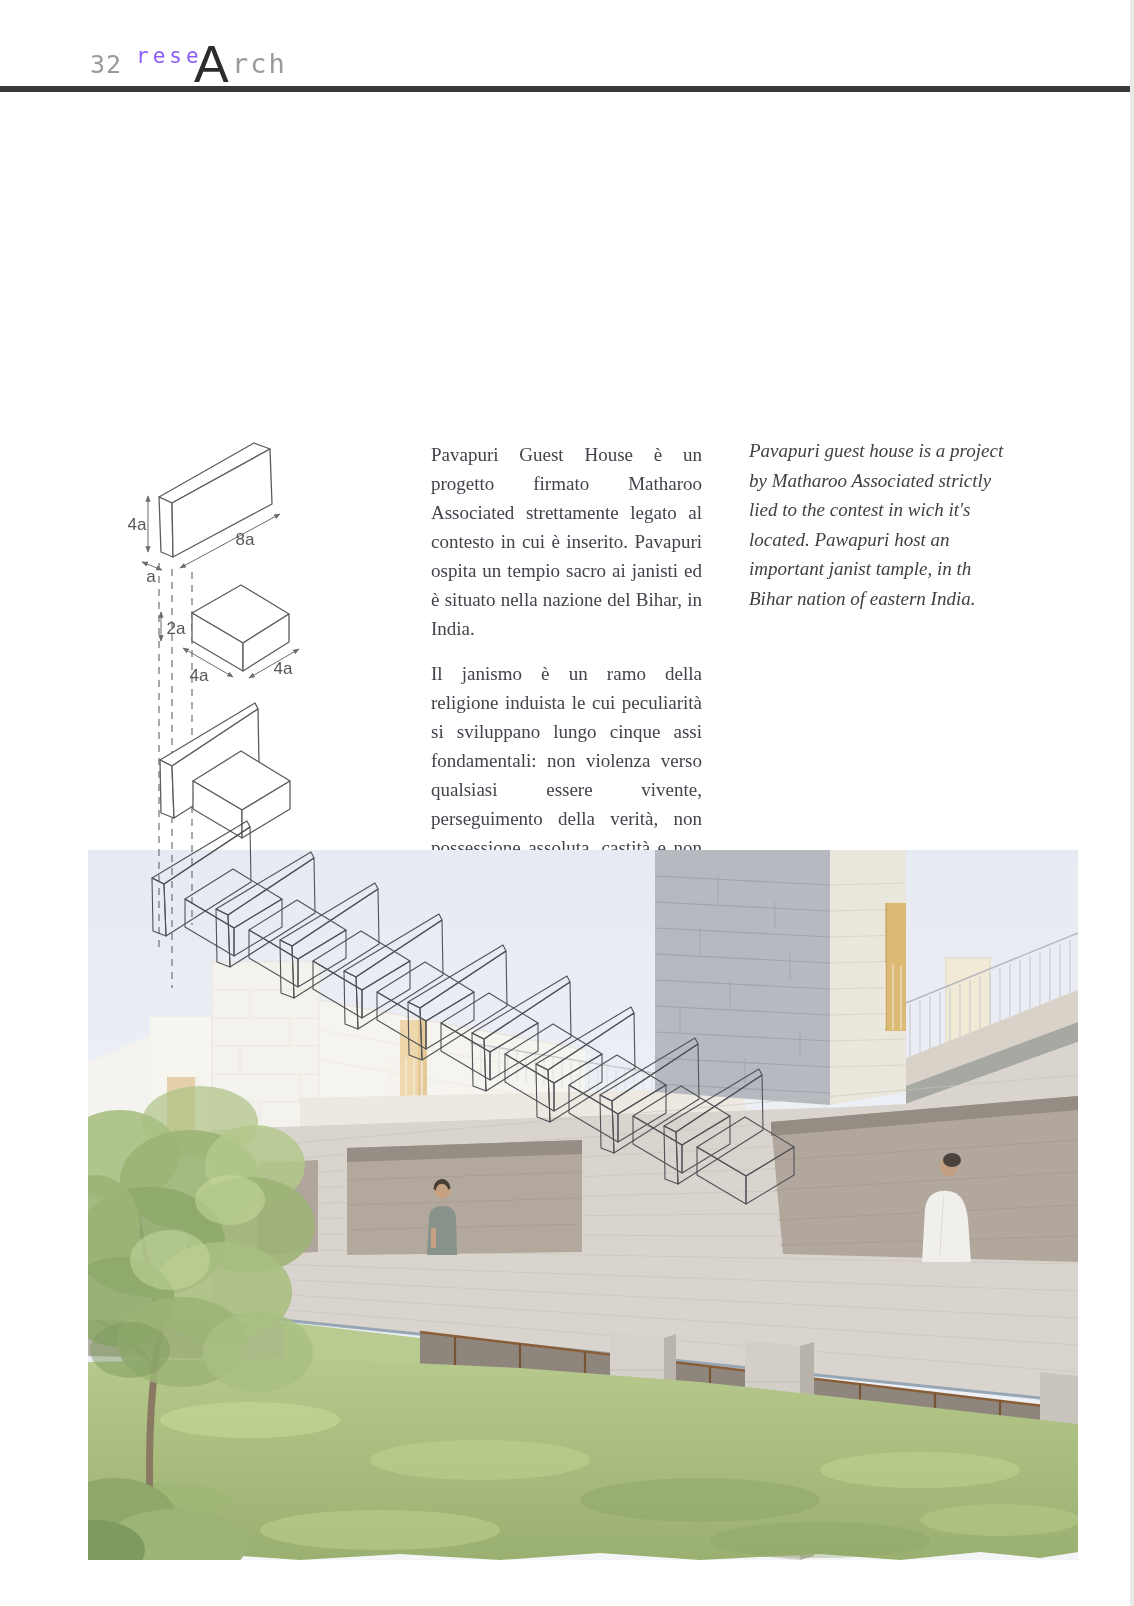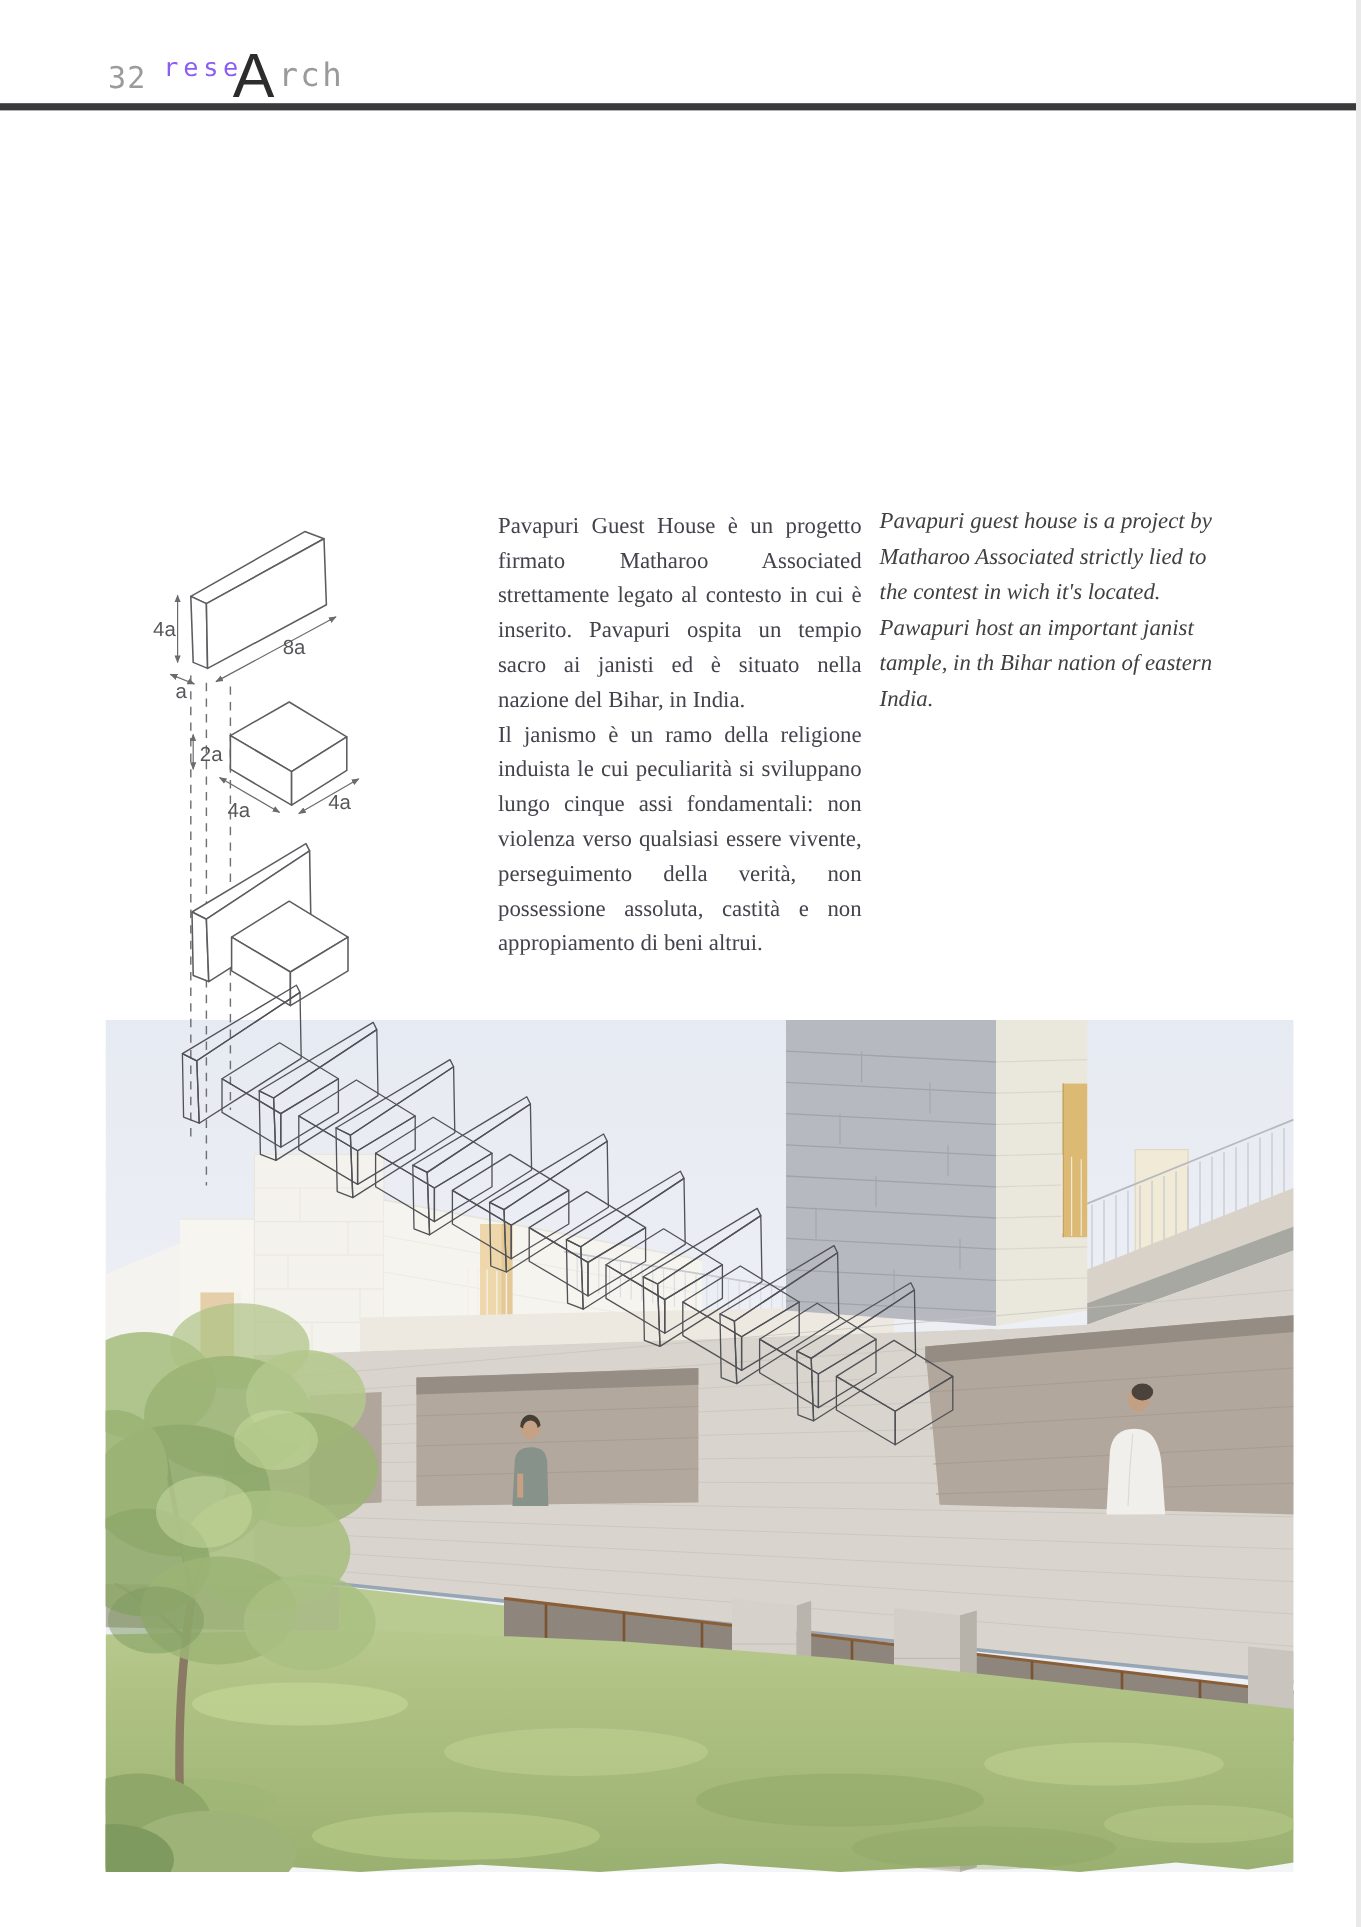--- a/index.html
+++ b/index.html
@@ -10,21 +10,21 @@
   .page-number{position:absolute;left:90px;top:50px;font-family:"DejaVu Sans Mono",monospace;
                font-size:25px;color:#9b9b9b;letter-spacing:1px;}
   .logo{position:absolute;left:136px;top:38px;font-family:"DejaVu Sans Mono",monospace;}
   .logo .pre{position:absolute;left:0;top:6px;font-size:21px;color:#8b5cf6;letter-spacing:4px;}
   .logo .acc{position:absolute;left:58px;top:-4px;font-size:52px;color:#2c2c2c;
              font-family:"Liberation Sans",sans-serif;font-weight:500;}
   .logo .suf{position:absolute;left:96px;top:10px;font-size:27px;color:#9a9a9a;letter-spacing:2px;}
   .rule{position:absolute;left:0;top:86px;width:100%;height:6px;background:#3a3a3c;}
   
   .col{position:absolute;font-size:19px;color:#42434b;}
-  .col p{margin:0;}
+  .col p{margin:16px;}
   .col-it{left:415px;top:424px;width:303px;line-height:29px;text-align:justify;}
   .col-en{left:733px;top:420px;width:300px;line-height:29.5px;font-style:italic;color:#404040;}
   
   .render{position:absolute;left:88px;top:850px;z-index:1;}
   .diagram{position:absolute;left:0;top:0;z-index:3;pointer-events:none;}
   svg text{font-family:"Liberation Sans",sans-serif;font-size:17px;fill:#57575b;}
 </style>
 </head>
 <body>
 

